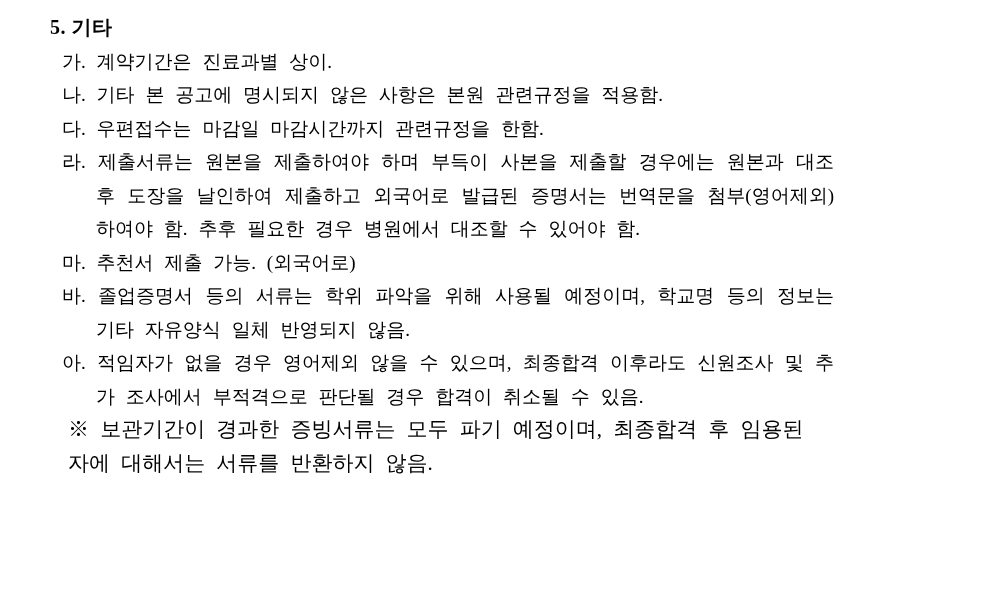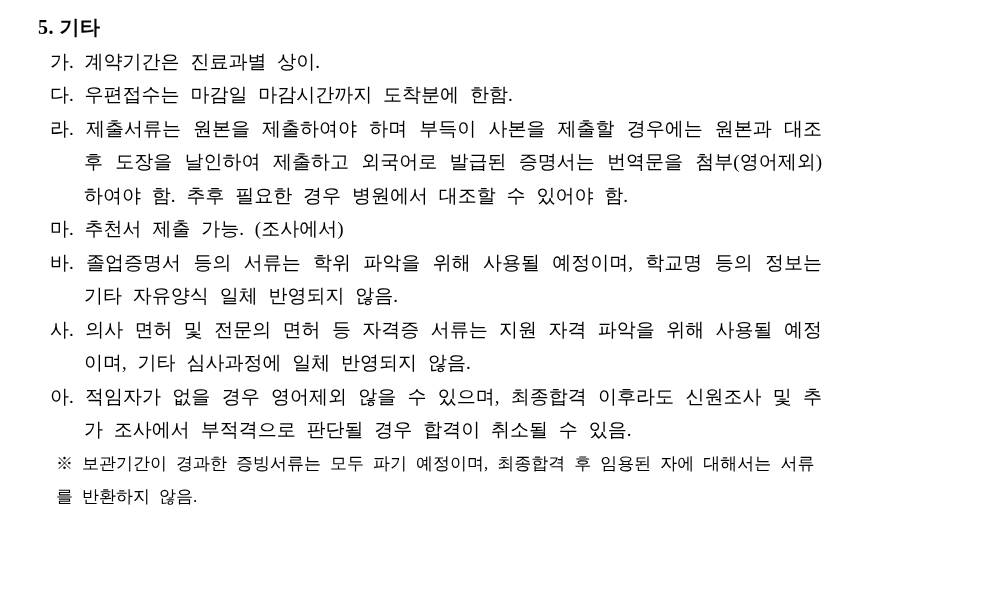--- a/index.html
+++ b/index.html
@@ -13,20 +13,21 @@
     overflow: hidden;
     color: #000000;
     font-family: "Liberation Serif", "DejaVu Serif", serif;
   }
   .doc {
     box-sizing: border-box;
     width: 856px;
     padding: 11px 34px 0 38px;
     font-size: 19px;
     line-height: 33.5px;
+    margin-left: 12px;
   }
   .heading {
     font-size: 20px;
     font-weight: bold;
     margin: 0;
     letter-spacing: 0.5px;
   }
   .item {
     margin: 0;
     padding-left: 46px;
@@ -36,43 +37,43 @@
   }
   .item.item-ja {
     padding-left: 34px;
   }
   .item .label {
     white-space: nowrap;
   }
   .note {
     margin: 0;
     padding-left: 18px;
-    font-size: 17px;
+    font-size: 21px;
     line-height: 33.5px;
     word-spacing: 0.28em;
   }
 </style>
 </head>
 <body>
 
 <div class="doc">
 
   <p class="heading">5. 기타</p>
 
   <p class="item"><span class="label">가.</span> <span class="text">계약기간은 진료과별 상이.</span></p>
 
+  <p class="item"><span class="label">나.</span> <span class="text">기타 본 공고에 명시되지 않은 사항은 본원 관련규정을 적용함.</span></p>
 
-  <p class="item"><span class="label">다.</span> <span class="text">우편접수는 마감일 마감시간까지 도착분에 한함.</span></p>
+  <p class="item"><span class="label">다.</span> <span class="text">우편접수는 마감일 마감시간까지 관련규정을 한함.</span></p>
 
   <p class="item"><span class="label">라.</span> <span class="text">제출서류는 원본을 제출하여야 하며 부득이 사본을 제출할 경우에는 원본과 대조 후 도장을 날인하여 제출하고 외국어로 발급된 증명서는 번역문을 첨부(영어제외)하여야 함. 추후 필요한 경우 병원에서 대조할 수 있어야 함.</span></p>
 
-  <p class="item"><span class="label">마.</span> <span class="text">추천서 제출 가능. (조사에서)</span></p>
+  <p class="item"><span class="label">마.</span> <span class="text">추천서 제출 가능. (외국어로)</span></p>
 
   <p class="item"><span class="label">바.</span> <span class="text">졸업증명서 등의 서류는 학위 파악을 위해 사용될 예정이며, 학교명 등의 정보는 기타 자유양식 일체 반영되지 않음.</span></p>
 
-  <p class="item"><span class="label">사.</span> <span class="text">의사 면허 및 전문의 면허 등 자격증 서류는 지원 자격 파악을 위해 사용될 예정이며, 기타 심사과정에 일체 반영되지 않음.</span></p>
 
   <p class="item"><span class="label">아.</span> <span class="text">적임자가 없을 경우 영어제외 않을 수 있으며, 최종합격 이후라도 신원조사 및 추가 조사에서 부적격으로 판단될 경우 합격이 취소될 수 있음.</span></p>
 
 
   <p class="note"><span>※</span> <span>보관기간이 경과한 증빙서류는 모두 파기 예정이며, 최종합격 후 임용된 자에 대해서는 서류를 반환하지 않음.</span></p>
 
 </div>
 
 </body></html>

